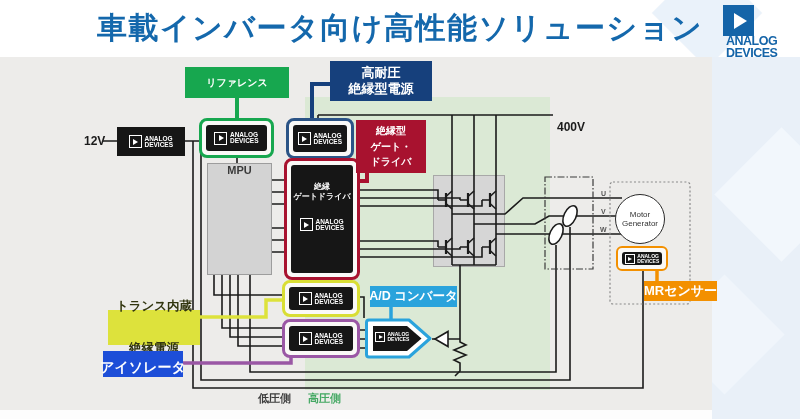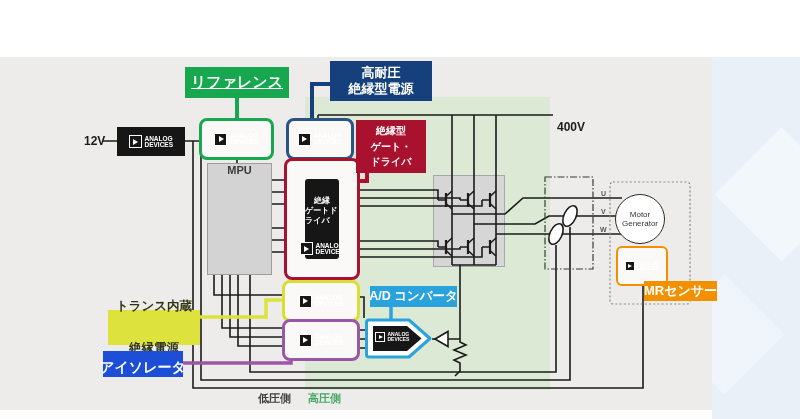--- a/index.html
+++ b/index.html
@@ -22,40 +22,40 @@
   .bg-blue-strip .d1{position:absolute;left:22px;top:90px;width:95px;height:95px;background:#f2f7fc;transform:rotate(45deg);}
   .bg-blue-strip .d2{position:absolute;left:-30px;top:235px;width:85px;height:85px;background:#f0f5fb;transform:rotate(45deg);}
   .bg-green{left:305px;top:97px;width:245px;height:293px;background:#dbe9d5;}
   
   #mpu{left:207px;top:163px;width:65px;height:112px;background:#d3d3d3;border:1px solid #9d9d9d;
        display:flex;align-items:flex-start;justify-content:center;font-size:11px;font-weight:bold;color:#3a3a3a;box-sizing:border-box;}
   #bridge{left:433px;top:175px;width:72px;height:92px;background:#d6d6d6;border:1px solid #a8a8a8;box-sizing:border-box;}
   
   #wires{position:absolute;left:0;top:0;width:800px;height:419px;}
   
-  .chipO{position:absolute;border-radius:8px;background:#faf9f7;padding:18px;box-sizing:border-box;}
+  .chipO{position:absolute;border-radius:8px;background:#faf9f7;padding:4px;box-sizing:border-box;}
   .chipI{width:100%;height:100%;background:#161616;border-radius:3px;display:flex;align-items:center;justify-content:center;box-sizing:border-box;}
   .chip-plain{position:absolute;background:#161616;display:flex;align-items:center;justify-content:center;}
   .adlogo{display:flex;align-items:center;gap:2.5px;}
   .adlogo .tri{width:11px;height:11px;border:1px solid #fff;display:flex;align-items:center;justify-content:center;flex:none;background:#161616;}
   .adlogo .tri .g{width:0;height:0;border-left:5px solid #fff;border-top:3.2px solid transparent;border-bottom:3.2px solid transparent;margin-left:1px;}
   .adlogo .txt{display:flex;flex-direction:column;color:#fff;font-weight:bold;font-size:6.5px;line-height:6px;letter-spacing:0;text-align:left;}
   .adlogo.sm .tri{width:8px;height:8px;}
   .adlogo.sm .tri .g{border-left-width:4px;border-top-width:2.4px;border-bottom-width:2.4px;}
   .adlogo.sm .txt{font-size:5px;line-height:4.7px;}
   #chip-gd .chipI{flex-direction:column;justify-content:flex-start;padding-top:17px;}
   #chip-gd .gdl{color:#fff;font-weight:bold;font-size:8px;line-height:10px;}
   #chip-gd .adlogo{margin-top:16px;}
   
   #chip-adc{position:absolute;left:364px;top:317px;width:70px;height:43px;}
   #chip-adc .logo-pos{position:absolute;left:11px;top:15px;}
   
   .lbl{position:absolute;display:flex;flex-direction:column;align-items:center;justify-content:center;
        text-align:center;font-weight:bold;color:#fff;box-sizing:border-box;white-space:nowrap;}
-  #lbl-ref{left:185px;top:67px;width:104px;height:31px;background:#17a74f;font-size:15px;text-decoration:underline;}
+  #lbl-ref{left:185px;top:67px;width:104px;height:31px;background:#17a74f;font-size:10px;}
   #lbl-hv{left:330px;top:61px;width:102px;height:40px;background:#16407c;font-size:13px;line-height:16px;}
   #lbl-igd{left:356px;top:120px;width:70px;height:53px;background:#a8122f;font-size:10px;line-height:15.5px;}
   #lbl-trans{left:108px;top:310px;width:92px;height:35px;background:#dde23c;color:#31350f;font-size:12.5px;line-height:15px;gap:27px;}
   #lbl-iso{left:103px;top:351px;width:80px;height:26px;background:#1d4ed8;font-size:14px;justify-content:flex-end;}
   #lbl-adc{left:370px;top:286px;width:87px;height:21px;background:#2aa3dc;font-size:12.5px;}
   #lbl-mr{left:644px;top:281px;width:73px;height:20px;background:#f39000;font-size:13px;}
   
   .ann{position:absolute;font-weight:bold;color:#1b1b1b;white-space:nowrap;}
   #ann-12v{left:84px;top:134px;font-size:12px;}
   #ann-400v{left:557px;top:120px;font-size:12px;}
@@ -66,20 +66,34 @@
   
   #motor{position:absolute;left:615px;top:194px;width:50px;height:50px;border-radius:50%;
          background:#fff;border:1.6px solid #2a2a2a;display:flex;flex-direction:column;align-items:center;justify-content:center;
          font-size:8px;font-weight:normal;color:#333;line-height:9.5px;box-sizing:border-box;}
 </style>
 </head>
 <body>
 
 <div id="page">
 
+  <div id="header">
+    <div id="hdr-diamond"></div>
+    <div id="title">車載インバータ向け高性能ソリューション</div>
+    <div id="ad-logo">
+      <div class="sq">
+          <div class="g"></div>
+        </div>
+      <div class="nm">
+        <span>ANALOG</span>
+        <span>DEVICES</span>
+      </div>
+
+    </div>
+  </div>
 
   <div class="abs bg-gray"></div>
   <div class="abs bg-white-bottom"></div>
   <div class="abs bg-blue-strip">
     <div class="d1"></div>
     <div class="d2"></div>
   </div>
   <div class="abs bg-green"></div>
 
   <div class="abs" id="mpu">

